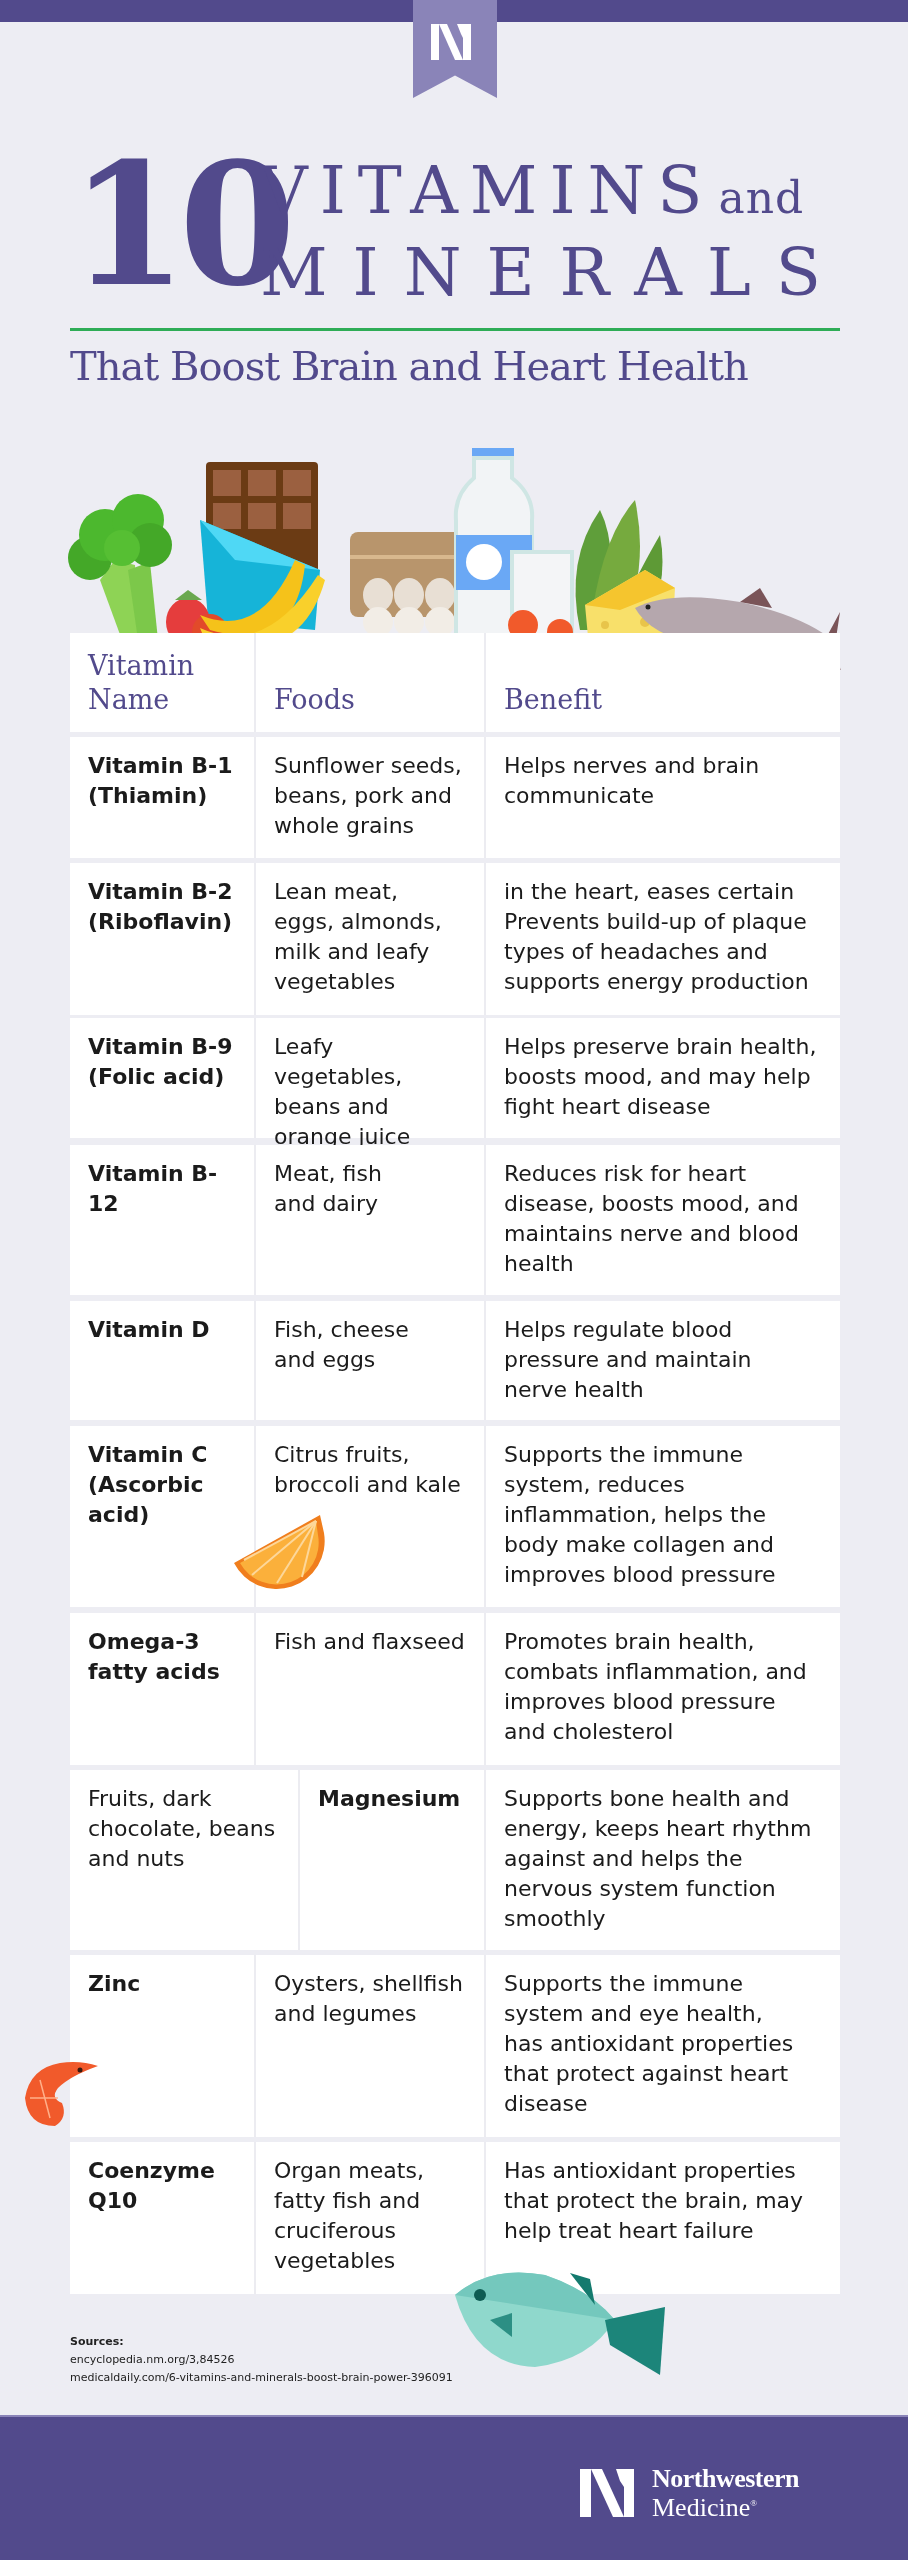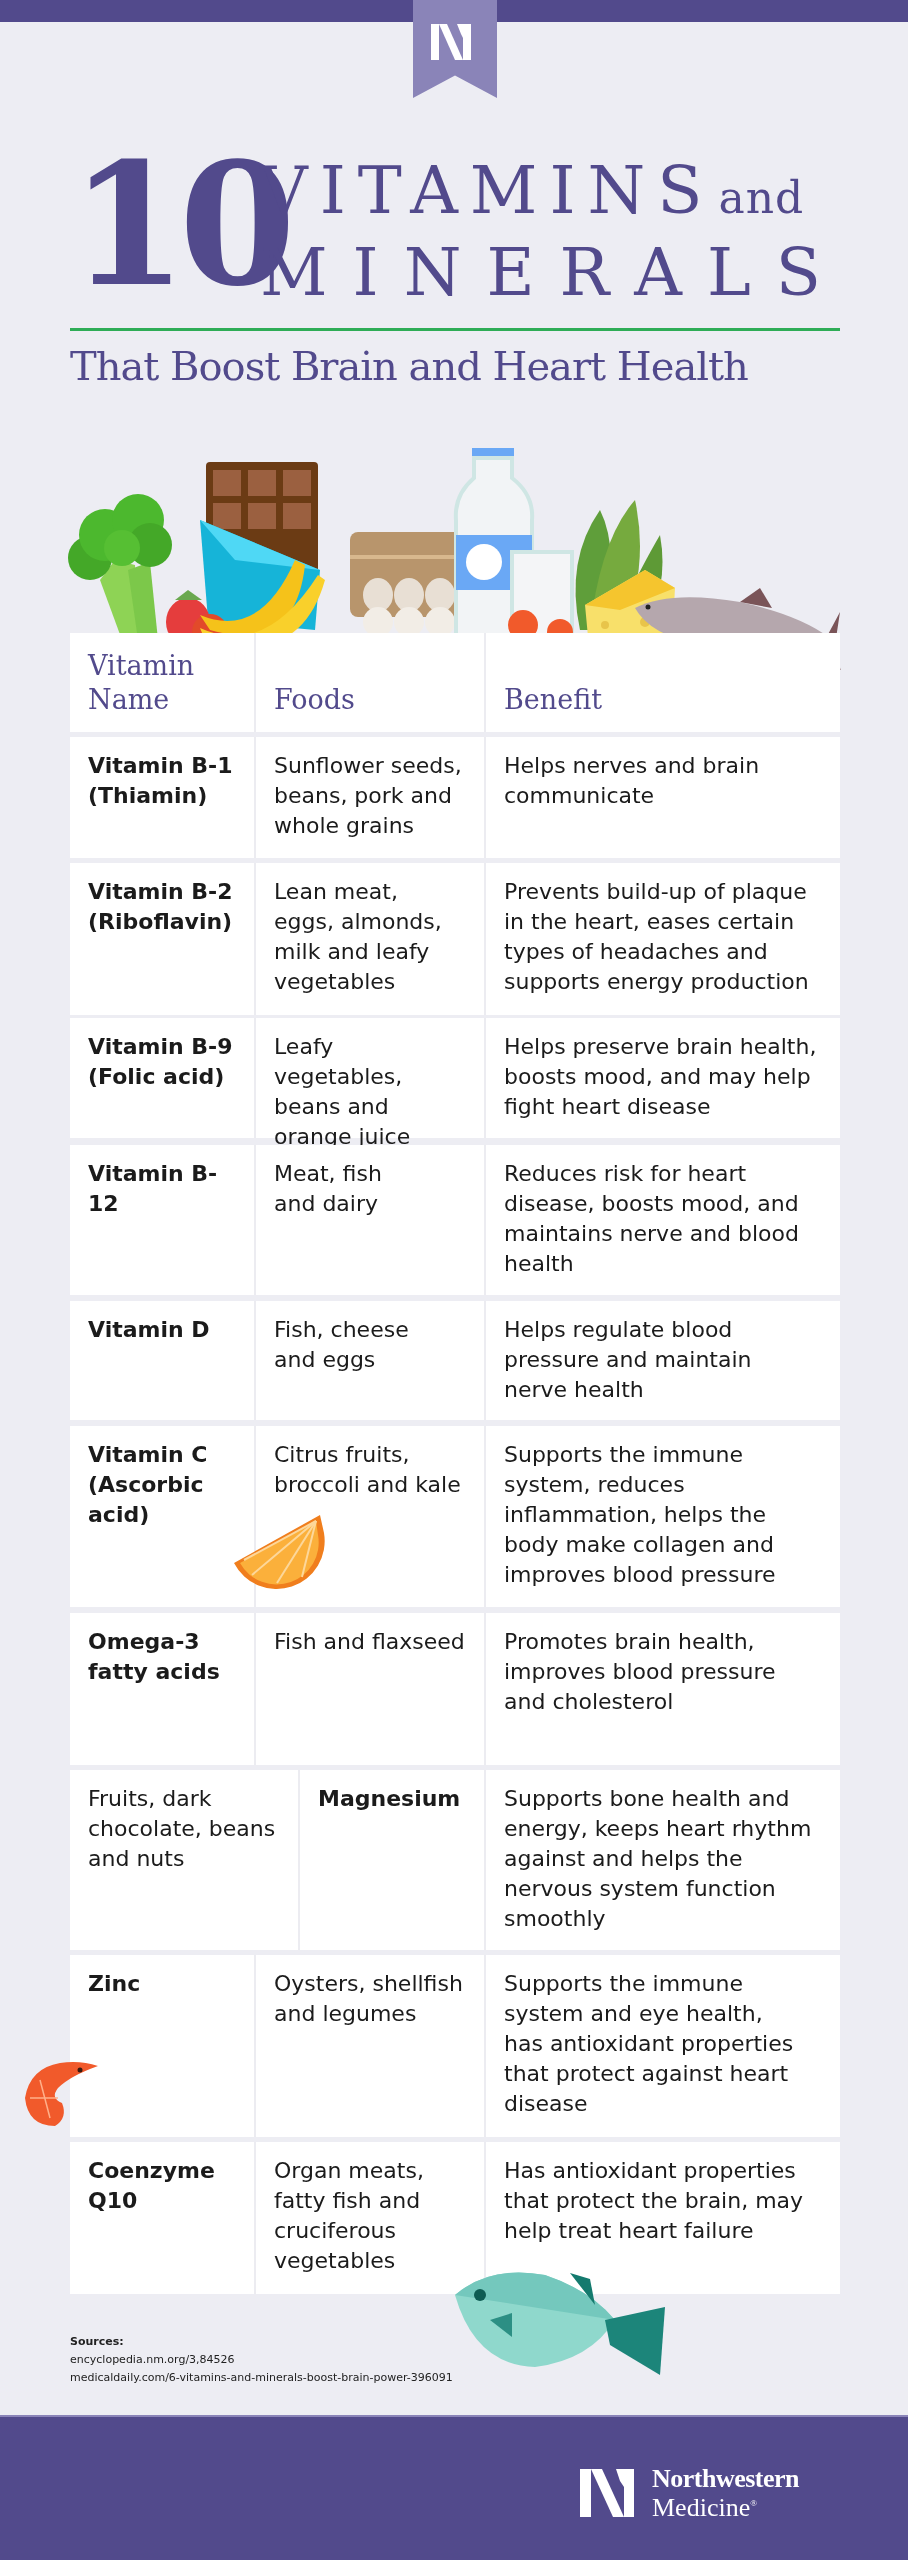--- a/index.html
+++ b/index.html
@@ -209,22 +209,22 @@
           <span>Vitamin B-2</span>
           <span>(Riboflavin)</span>
         </div>
         <div class="cell c2">
           <span>Lean meat,</span>
           <span>eggs, almonds,</span>
           <span>milk and leafy</span>
           <span>vegetables</span>
         </div>
         <div class="cell c3">
+          <span>in the heart, eases certain</span>
           <span>Prevents build-up of plaque</span>
-          <span>in the heart, eases certain</span>
           <span>types of headaches and</span>
           <span>supports energy production</span>
         </div>
       </div>
       <div class="row" style="top: 385px; height: 120px;">
         <div class="cell c1">
           <span>Vitamin B-9</span>
           <span>(Folic acid)</span>
         </div>
         <div class="cell c2">
@@ -288,20 +288,21 @@
       <div class="row" style="top: 980px; height: 152px;">
         <div class="cell c1">
           <span>Omega-3</span>
           <span>fatty acids</span>
         </div>
         <div class="cell c2">
           <span>Fish and flaxseed</span>
         </div>
         <div class="cell c3">
           <span>Promotes brain health,</span>
+          <span>combats inflammation, and</span>
           <span>improves blood pressure</span>
           <span>and cholesterol</span>
         </div>
       </div>
       <div class="row" style="top: 1137px; height: 180px;">
         <div class="cell c2">
           <span>Fruits, dark</span>
           <span>chocolate, beans</span>
           <span>and nuts</span>
         </div>

